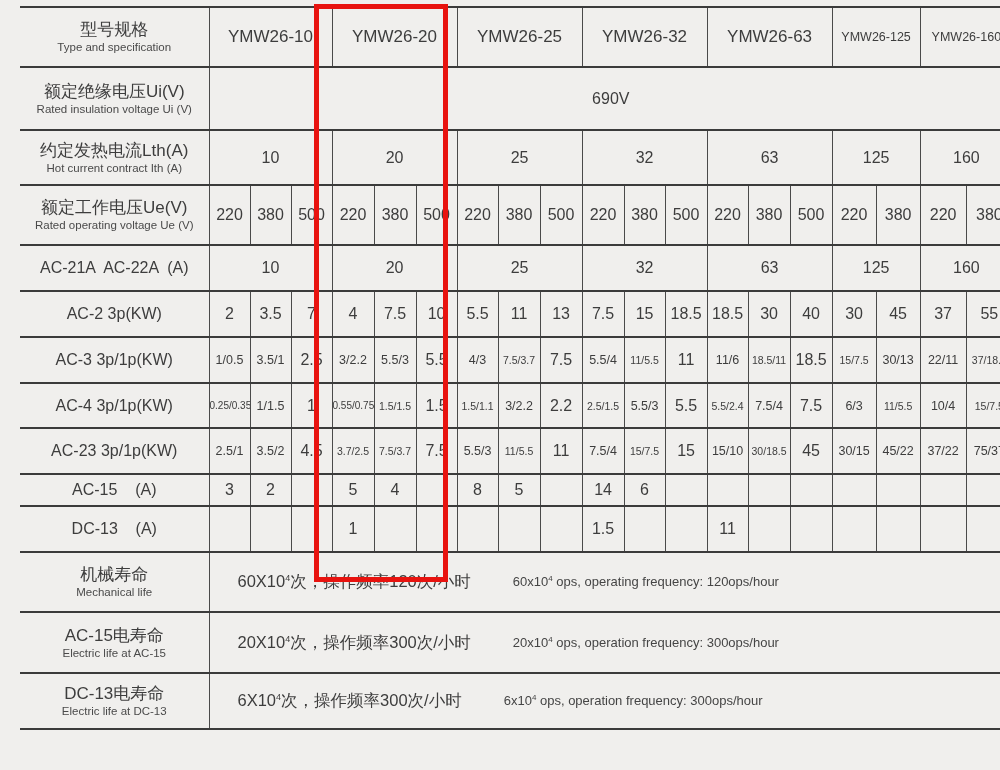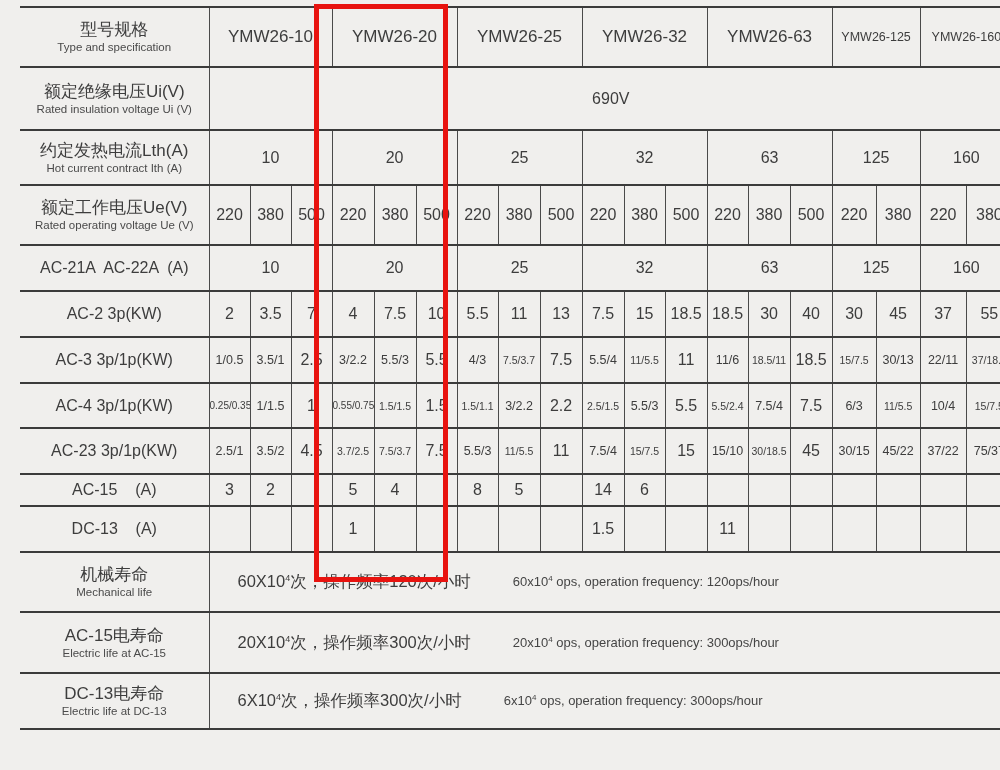--- a/index.html
+++ b/index.html
@@ -297,21 +297,21 @@
           <td class="fs-lg"></td>
         </tr>
         <tr style="height: 60px;">
           <td class="lbl">
             <div class="zh">机械寿命</div>
             <div class="en">Mechanical life</div>
           </td>
           <td colspan="19">
             <div class="life-line">
               <span class="life-zh"><span>60X10</span><sup>4</sup><span>次，操作频率120次/小时</span></span>
-              <span class="life-en"><span>60x10</span><sup>4</sup><span> ops, operation frequency: 120ops/hour</span></span>
+              <span class="life-en"><span>60x10</span><sup>4</sup><span> ops, operating frequency: 120ops/hour</span></span>
             </div>
           </td>
         </tr>
         <tr style="height: 61px;">
           <td class="lbl">
             <div class="zh">AC-15电寿命</div>
             <div class="en">Electric life at AC-15</div>
           </td>
           <td colspan="19">
             <div class="life-line">

